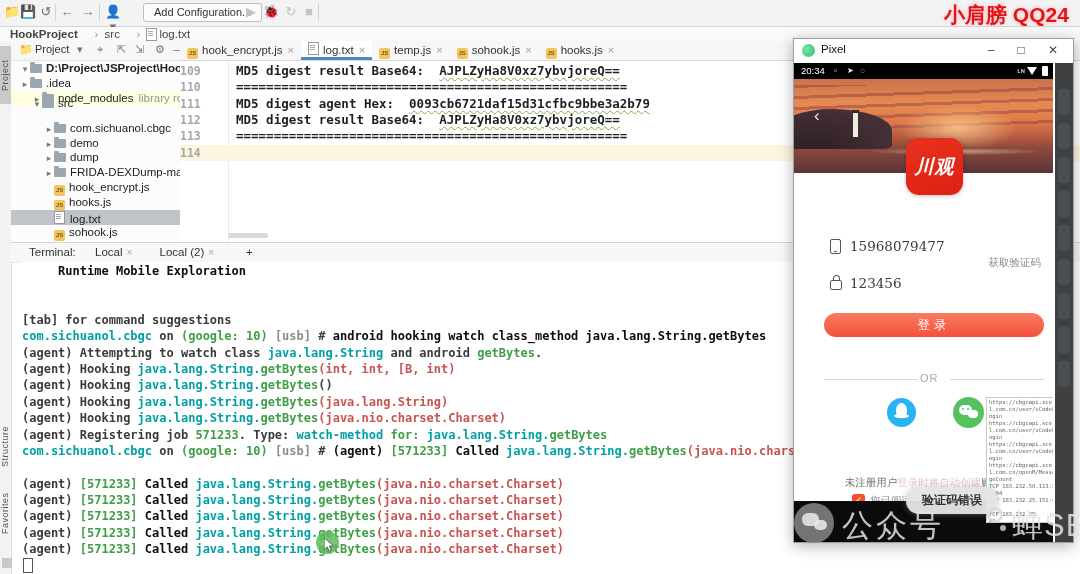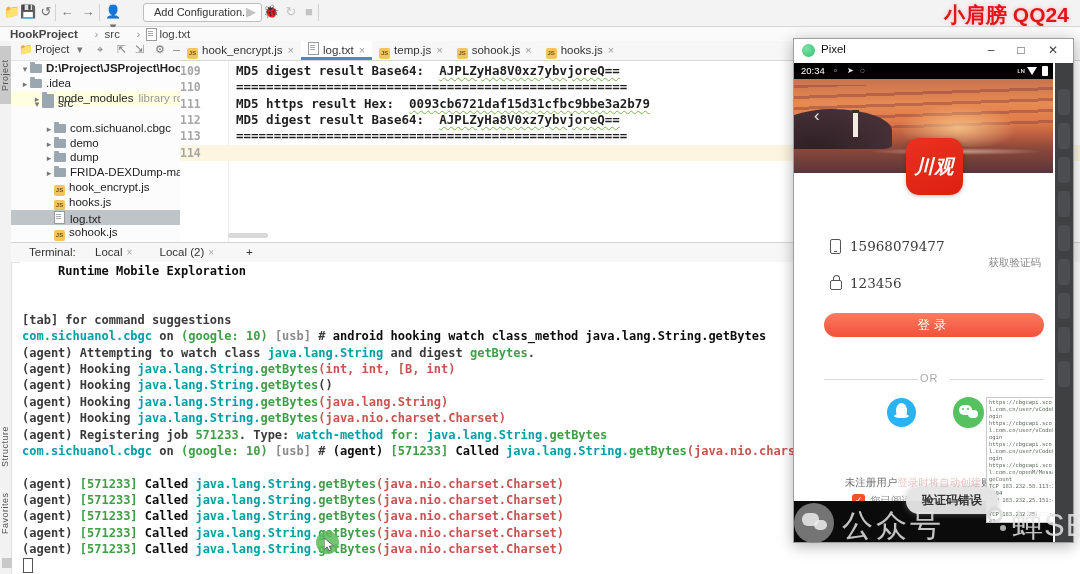--- a/index.html
+++ b/index.html
@@ -224,38 +224,38 @@
       <div class="etab"><span class="jsic">JS</span><span>temp.js</span><span class="tclose">×</span></div>
       <div class="etab"><span class="jsic">JS</span><span>sohook.js</span><span class="tclose">×</span></div>
       <div class="etab"><span class="jsic">JS</span><span>hooks.js</span><span class="tclose">×</span></div>
     </div>
 
   <div class="abs" id="editor">
     <div id="gutline"></div>
     <div id="hsb"></div>
   <div class="eline" style="top: 2px;"><span class="lno">109</span><span class="code"><span>MD5 digest result Base64:  </span><span class="wavy">AJPLZyHa8V0xz7ybvjoreQ==</span></span></div>
       <div class="eline" style="top: 18.3px;"><span class="lno">110</span><span class="code">====================================================</span></div>
-      <div class="eline" style="top: 34.6px;"><span class="lno">111</span><span class="code"><span>MD5 https result Hex:  </span><span class="wavy">0093cb6721daf15d31cfbc9bbe3a2b79</span></span></div>
+      <div class="eline" style="top: 34.6px;"><span class="lno">111</span><span class="code"><span>MD5 digest agent Hex:  </span><span class="wavy">0093cb6721daf15d31cfbc9bbe3a2b79</span></span></div>
       <div class="eline" style="top: 50.9px;"><span class="lno">112</span><span class="code"><span>MD5 digest result Base64:  </span><span class="wavy">AJPLZyHa8V0xz7ybvjoreQ==</span></span></div>
       <div class="eline" style="top: 67.2px;"><span class="lno">113</span><span class="code">====================================================</span></div>
       <div class="eline cur" style="top: 83.5px;"><span class="lno">114</span><span class="code"></span></div>
     </div>
 
   <div class="abs" id="termhead">
       <span class="thitem" style="left: 18px; text-align: center;">Terminal:</span>
       <span class="thitem ttab" style="left: 80px;"><span>Local</span><span class="tclose">×</span></span>
       <span class="thitem ttab active" style="left: 144.5px;"><span>Local (2)</span><span class="tclose">×</span></span>
       <span class="thitem" style="left: 235px;">+</span>
     </div>
   <div class="abs" id="term">
       <div class="tline" style="top: 1px;"><span class="seg-b">     Runtime Mobile Exploration</span></div>
       <div class="tline" style="top: 33.7px;"></div>
       <div class="tline" style="top: 50.05px;"><span class="seg-d">[tab] for command suggestions</span></div>
       <div class="tline" style="top: 66.4px;"><span class="seg-cy">com.sichuanol.cbgc</span><span class="seg-d"> on </span><span class="seg-gn">(google: 10)</span><span class="seg-d"> </span><span class="seg-gy">[usb]</span><span class="seg-d"> # </span><span class="seg-b">android hooking watch class_method java.lang.String.getBytes</span></div>
-      <div class="tline" style="top: 82.75px;"><span class="seg-d">(agent) Attempting to watch class </span><span class="seg-cy">java.lang.String</span><span class="seg-d"> and digest </span><span class="seg-gn">getBytes</span><span class="seg-d">.</span></div>
+      <div class="tline" style="top: 82.75px;"><span class="seg-d">(agent) Attempting to watch class </span><span class="seg-cy">java.lang.String</span><span class="seg-d"> and android </span><span class="seg-gn">getBytes</span><span class="seg-d">.</span></div>
       <div class="tline" style="top: 115.45px;"><span class="seg-d">(agent) Hooking </span><span class="seg-cy">java.lang.String.</span><span class="seg-gn">getBytes</span><span class="seg-d">()</span></div>
       <div class="tline" style="top: 99.1px;"><span class="seg-d">(agent) Hooking </span><span class="seg-cy">java.lang.String.</span><span class="seg-gn">getBytes</span><span class="seg-rd">(int, int, [B, int)</span></div>
       <div class="tline" style="top: 131.8px;"><span class="seg-d">(agent) Hooking </span><span class="seg-cy">java.lang.String.</span><span class="seg-gn">getBytes</span><span class="seg-rd">(java.lang.String)</span></div>
       <div class="tline" style="top: 148.15px;"><span class="seg-d">(agent) Hooking </span><span class="seg-cy">java.lang.String.</span><span class="seg-gn">getBytes</span><span class="seg-rd">(java.nio.charset.Charset)</span></div>
       <div class="tline" style="top: 164.5px;"><span class="seg-d">(agent) Registering job </span><span class="seg-gn">571233</span><span class="seg-d">. Type: </span><span class="seg-cy">watch-method</span><span class="seg-d"> </span><span class="seg-gn">for:</span><span class="seg-d"> </span><span class="seg-cy">java.lang.String.</span><span class="seg-gn">getBytes</span></div>
       <div class="tline" style="top: 180.85px;"><span class="seg-cy">com.sichuanol.cbgc</span><span class="seg-d"> on </span><span class="seg-gn">(google: 10)</span><span class="seg-d"> </span><span class="seg-gy">[usb]</span><span class="seg-d"> # </span><span class="seg-b">(agent) </span><span class="seg-gn">[571233]</span><span class="seg-d"> </span><span class="seg-b">Called </span><span class="seg-cy">java.lang.String.</span><span class="seg-gn">getBytes</span><span class="seg-rd">(java.nio.charset.Charset)</span></div>
       <div class="tline" style="top: 213.55px;"><span class="seg-d">(agent) </span><span class="seg-gn">[571233]</span><span class="seg-d"> </span><span class="seg-b">Called </span><span class="seg-cy">java.lang.String.</span><span class="seg-gn">getBytes</span><span class="seg-rd">(java.nio.charset.Charset)</span></div>
       <div class="tline" style="top: 229.9px;"><span class="seg-d">(agent) </span><span class="seg-gn">[571233]</span><span class="seg-d"> </span><span class="seg-b">Called </span><span class="seg-cy">java.lang.String.</span><span class="seg-gn">getBytes</span><span class="seg-rd">(java.nio.charset.Charset)</span></div>
       <div class="tline" style="top: 246.25px;"><span class="seg-d">(agent) </span><span class="seg-gn">[571233]</span><span class="seg-d"> </span><span class="seg-b">Called </span><span class="seg-cy">java.lang.String.</span><span class="seg-gn">getBytes</span><span class="seg-rd">(java.nio.charset.Charset)</span></div>
       <div class="tline" style="top: 262.6px;"><span class="seg-d">(agent) </span><span class="seg-gn">[571233]</span><span class="seg-d"> </span><span class="seg-b">Called </span><span class="seg-cy">java.lang.String.</span><span class="seg-gn">getBytes</span><span class="seg-rd">(java.nio.charset.Charset)</span></div>

